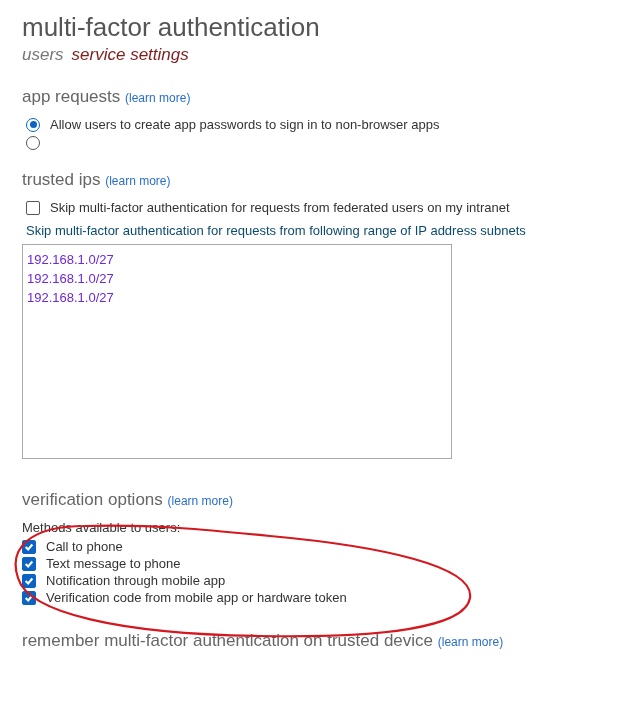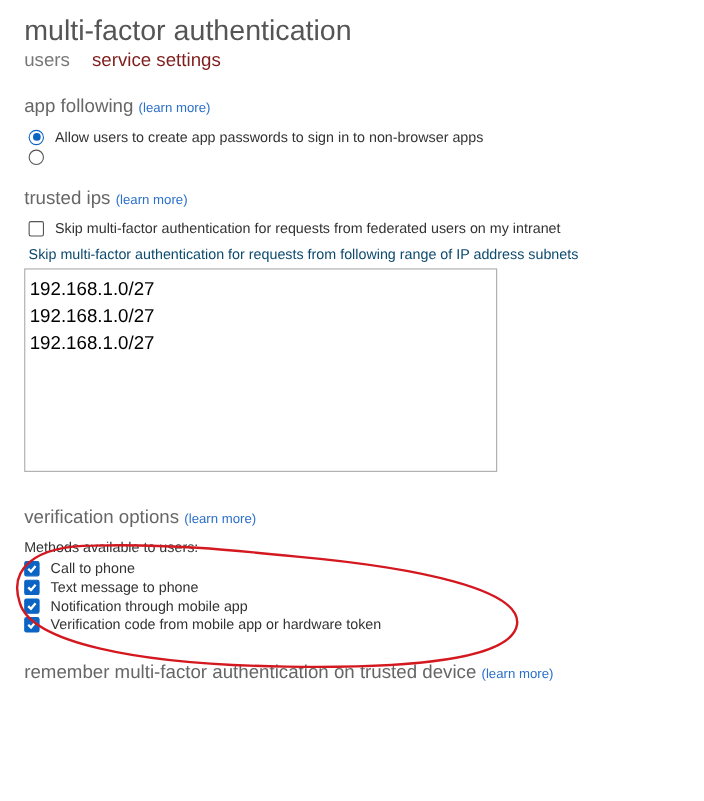--- a/index.html
+++ b/index.html
@@ -12,22 +12,23 @@
       width: 640px;
     }
     .page-title {
       font-size: 26px;
       font-weight: 300;
       color: #555;
       margin-bottom: 2px;
     }
     .tabs {
       display: flex;
-      gap: 20px;
+      gap: 8px;
       margin-bottom: 22px;
+      font-style: italic;
     }
     .tab {
       font-size: 17px;
       font-weight: 300;
       color: #777;
       cursor: pointer;
     }
     .tab.active {
       color: #7f1d1d;
       font-weight: 400;
@@ -97,26 +98,26 @@
       font-size: 13px;
       color: #333;
     }
     .subheading {
       font-size: 13px;
       color: #0c4a6e;
       margin: 8px 0 6px 4px;
     }
     .ip-textarea {
       width: 430px;
-      height: 185px;
+      height: 215px;
       border: 1px solid #aaa;
       padding: 6px 4px;
       font-family: inherit;
-      font-size: 17px;
-      color: #000000;
+      font-size: 13px;
+      color: #6d28d9;
       resize: none;
       line-height: 1.45;
       margin-bottom: 8px;
     }
     .methods-heading {
       font-size: 13px;
       color: #333;
       margin: 6px 0 4px 0;
     }
     .methods-list .check-row { padding-left: 0; margin: 2px 0; }
@@ -138,21 +139,21 @@
 
 <h1 class="page-title">multi-factor authentication</h1>
 
 <div class="tabs">
   <span class="tab">users</span>
   <span class="tab active">service settings</span>
 </div>
 
 
 <div class="section-title">
-  <span>app following</span>
+  <span>app requests</span>
   <a class="learn-more">learn more</a>
 </div>
 <div class="radio-row">
   <span class="radio selected"></span>
   <span class="label-text">Allow users to create app passwords to sign in to non-browser apps</span>
 </div>
 <div class="radio-row">
   <span class="radio"></span>
 </div>
 

